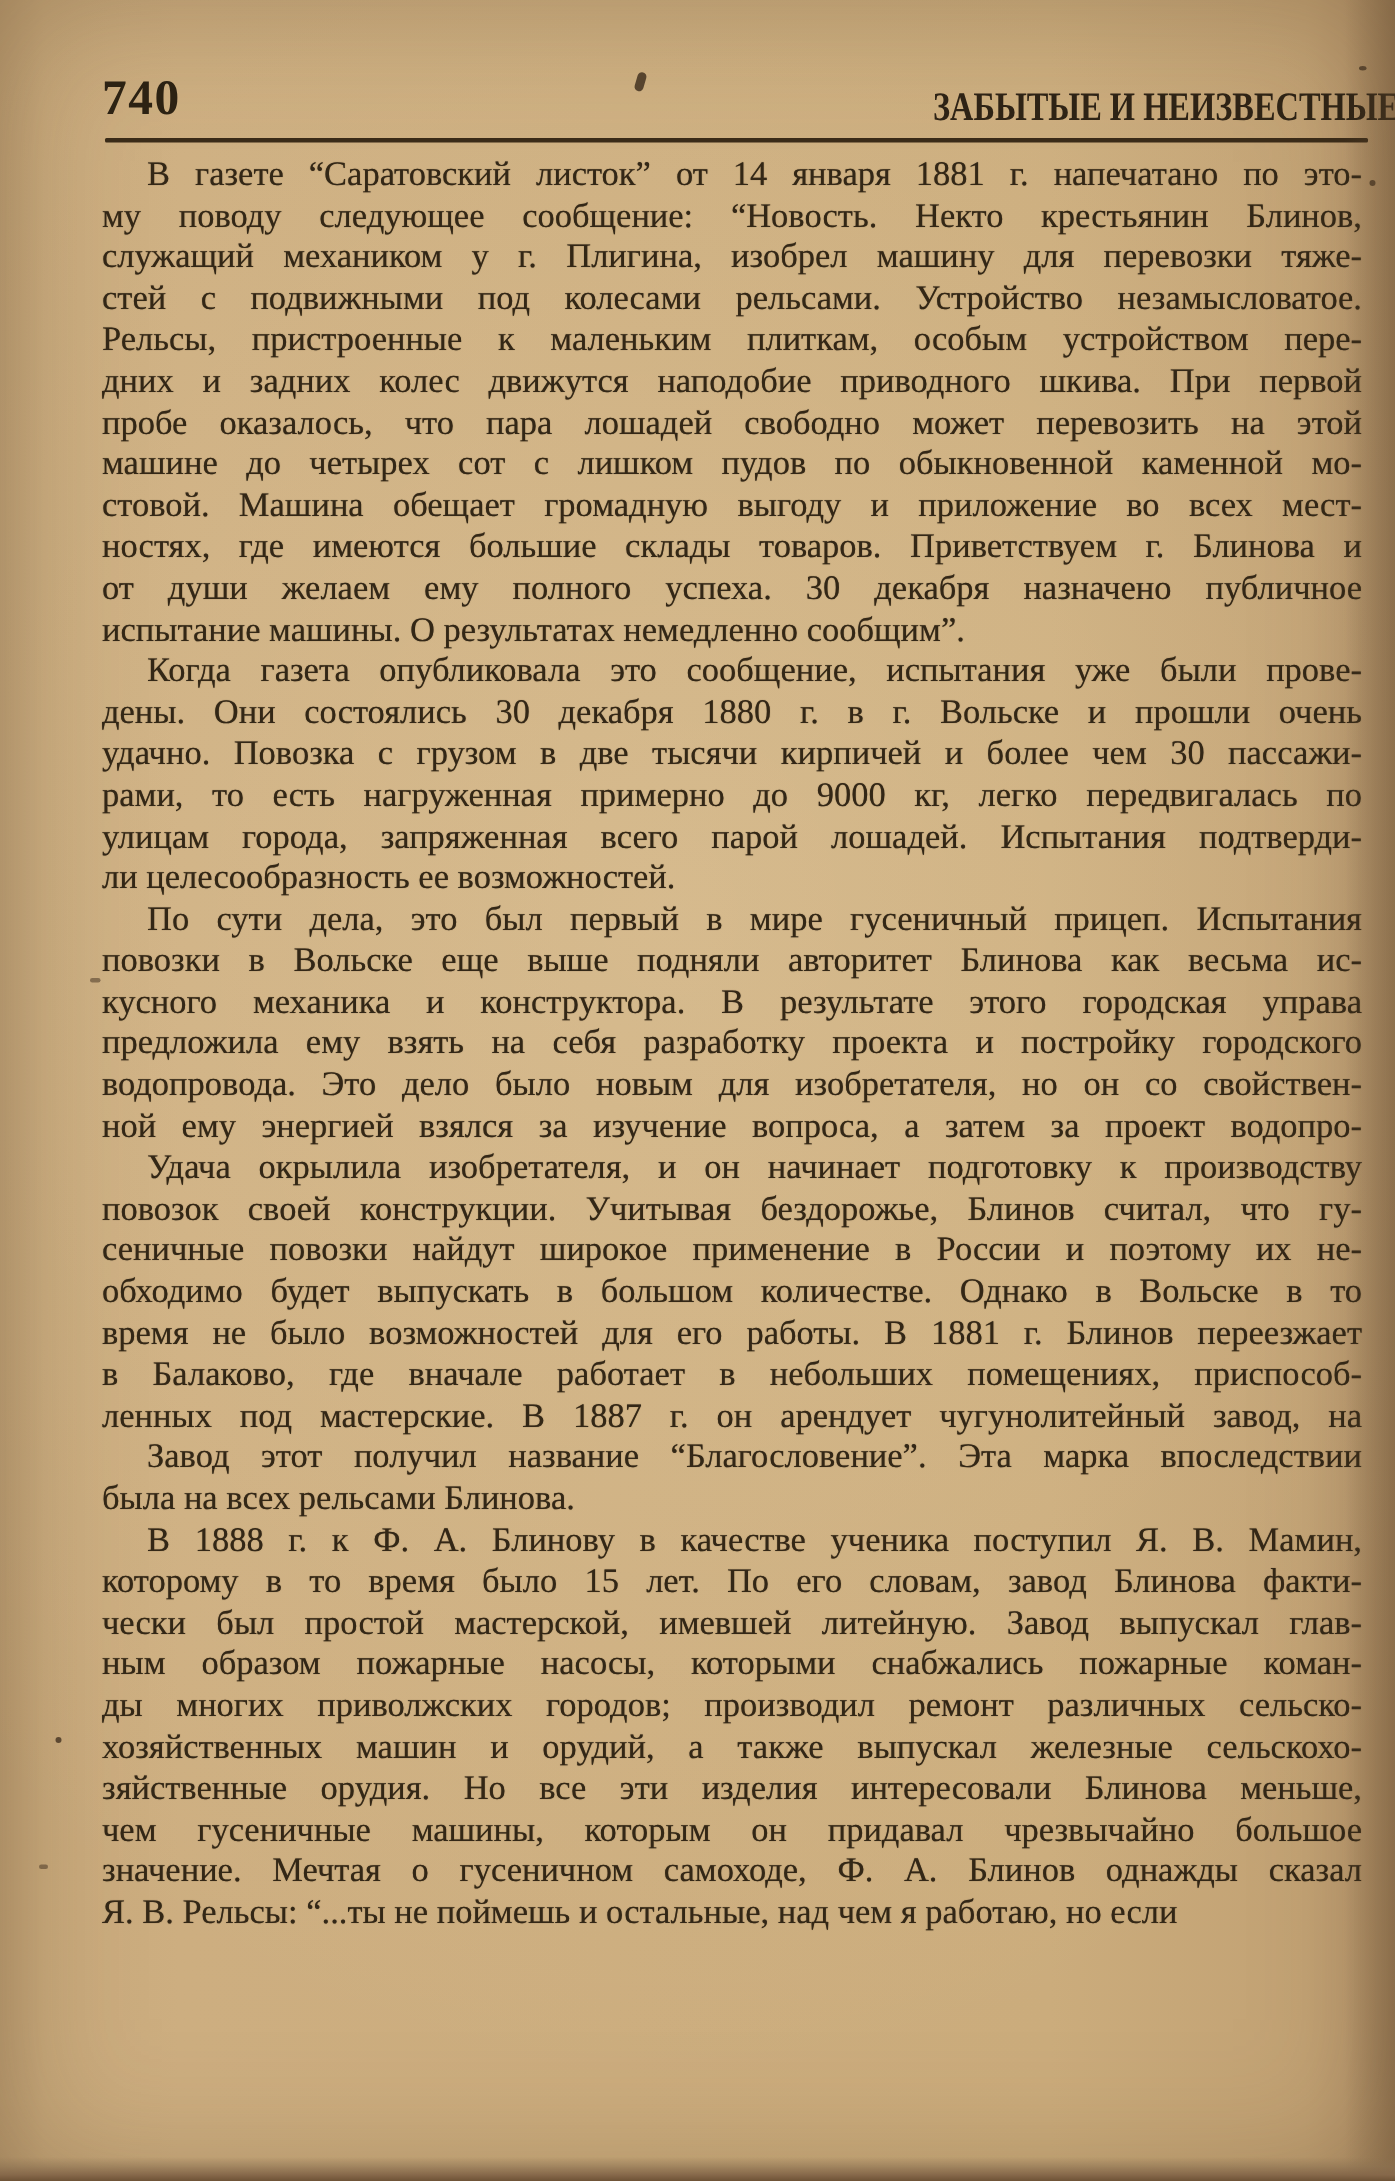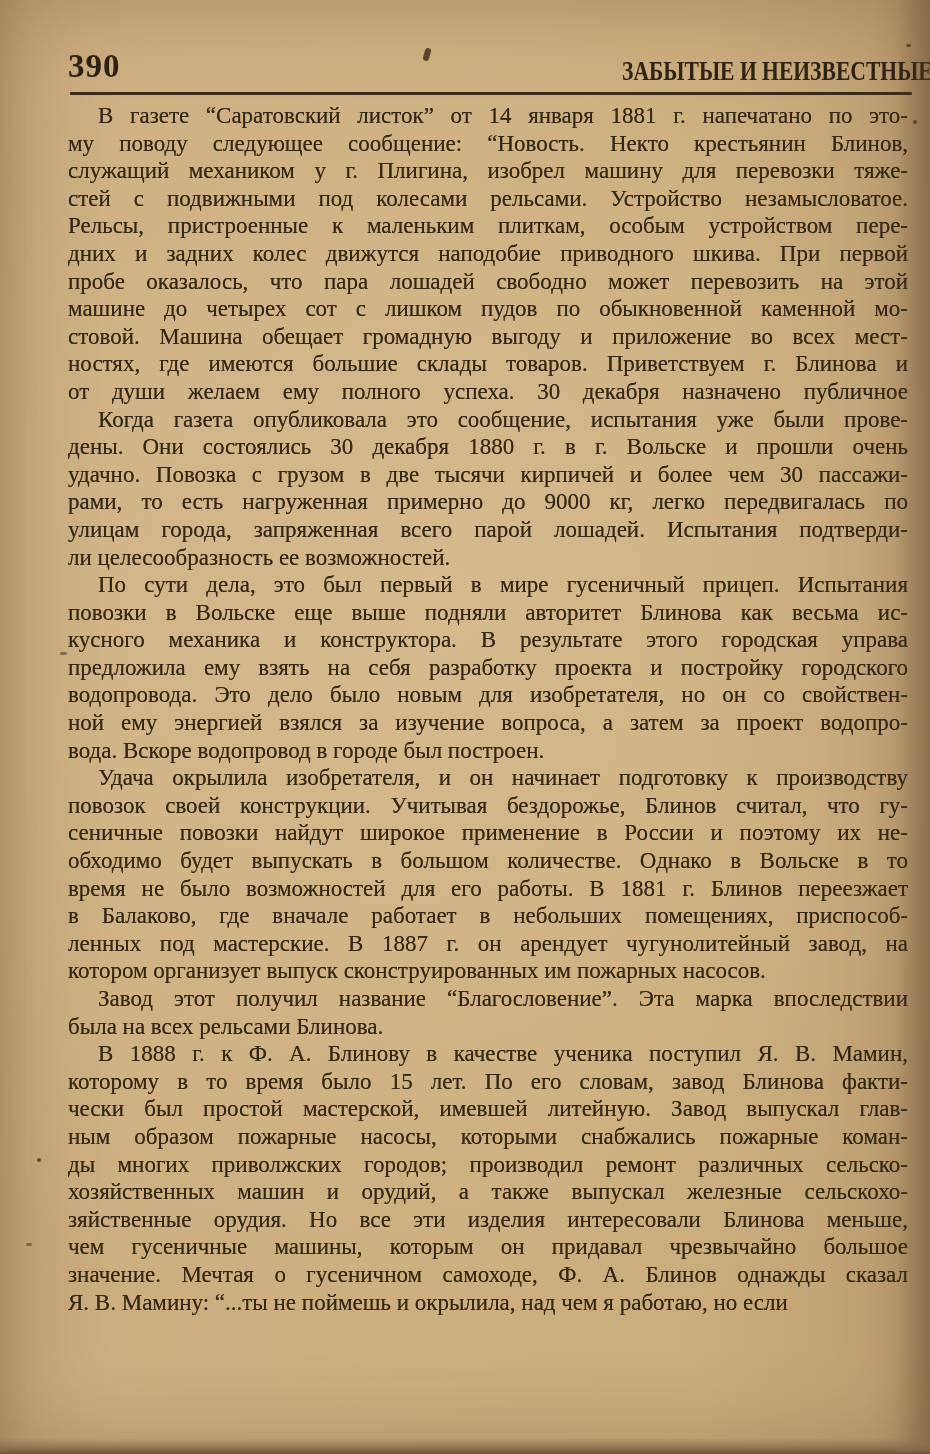--- a/index.html
+++ b/index.html
@@ -94,83 +94,82 @@
     transform: rotate(16deg);
     opacity: 0.9;
   }
   .speck.dash { border-radius: 2px; opacity: 0.55; }
 </style>
 </head>
 <body>
 
 <div class="page">
 
-  <div class="page-number">390</div>
+  <div class="page-number">740</div>
 
   <div class="running-head">ЗАБЫТЫЕ И НЕИЗВЕСТНЫЕ</div>
 
   <div class="header-rule"></div>
 
   <div class="body-text">
 
   <div class="para">
         <div class="line first">В газете “Саратовский листок” от 14 января 1881  г. напечатано по это-</div>
         <div class="line">му поводу следующее сообщение: “Новость. Некто крестьянин Блинов,</div>
         <div class="line">служащий механиком у  г. Плигина, изобрел машину для перевозки тяже-</div>
         <div class="line">стей с подвижными под колесами рельсами. Устройство незамысловатое.</div>
         <div class="line">Рельсы, пристроенные к маленьким плиткам, особым устройством пере-</div>
         <div class="line">дних и задних колес движутся наподобие приводного шкива. При первой</div>
         <div class="line">пробе оказалось, что пара лошадей свободно может перевозить на этой</div>
         <div class="line">машине до четырех сот с лишком пудов по обыкновенной каменной мо-</div>
         <div class="line">стовой. Машина обещает громадную выгоду и приложение во всех мест-</div>
         <div class="line">ностях, где имеются большие склады товаров. Приветствуем  г. Блинова и</div>
         <div class="line">от души желаем ему полного успеха. 30 декабря назначено публичное</div>
+        <div class="line last">испытание машины. О результатах немедленно сообщим”.</div>
       </div>
       <div class="para">
         <div class="line first">Когда газета опубликовала это сообщение, испытания уже были прове-</div>
         <div class="line">дены. Они состоялись 30 декабря 1880  г. в  г. Вольске и прошли очень</div>
         <div class="line">удачно. Повозка с грузом в две тысячи кирпичей и более чем 30 пассажи-</div>
         <div class="line">рами, то есть нагруженная примерно до 9000 кг, легко передвигалась по</div>
         <div class="line">улицам города, запряженная всего парой лошадей. Испытания подтверди-</div>
         <div class="line last">ли целесообразность ее возможностей.</div>
       </div>
       <div class="para">
         <div class="line first">По сути дела, это был первый в мире гусеничный прицеп. Испытания</div>
         <div class="line">повозки в Вольске еще выше подняли авторитет Блинова как весьма ис-</div>
         <div class="line">кусного механика и конструктора. В результате этого городская управа</div>
         <div class="line">предложила ему взять на себя разработку проекта и постройку городского</div>
         <div class="line">водопровода. Это дело было новым для изобретателя, но он со свойствен-</div>
         <div class="line">ной ему энергией взялся за изучение вопроса, а затем за проект водопро-</div>
-        <div class="line last">вода. Вскоре водопровод в городе был построен.</div>
       </div>
       <div class="para">
         <div class="line first">Удача окрылила изобретателя, и он начинает подготовку к производству</div>
         <div class="line">повозок своей конструкции. Учитывая бездорожье, Блинов считал, что гу-</div>
         <div class="line">сеничные повозки найдут широкое применение в России и поэтому их не-</div>
         <div class="line">обходимо будет выпускать в большом количестве. Однако в Вольске в то</div>
         <div class="line">время не было возможностей для его работы. В 1881  г. Блинов переезжает</div>
         <div class="line">в Балаково, где вначале работает в небольших помещениях, приспособ-</div>
         <div class="line">ленных под мастерские. В 1887  г. он арендует чугунолитейный завод, на</div>
-        <div class="line last">котором организует выпуск сконструированных им пожарных насосов.</div>
       </div>
       <div class="para">
         <div class="line first">Завод этот получил название “Благословение”. Эта марка впоследствии</div>
         <div class="line last">была на всех рельсами Блинова.</div>
       </div>
       <div class="para">
         <div class="line first">В 1888  г. к Ф. А. Блинову в качестве ученика поступил Я. В. Мамин,</div>
         <div class="line">которому в то время было 15 лет. По его словам, завод Блинова факти-</div>
         <div class="line">чески был простой мастерской, имевшей литейную. Завод выпускал глав-</div>
         <div class="line">ным образом пожарные насосы, которыми снабжались пожарные коман-</div>
         <div class="line">ды многих приволжских городов; производил ремонт различных сельско-</div>
         <div class="line">хозяйственных машин и орудий, а также выпускал железные сельскохо-</div>
         <div class="line">зяйственные орудия. Но все эти изделия интересовали Блинова меньше,</div>
         <div class="line">чем гусеничные машины, которым он придавал чрезвычайно большое</div>
         <div class="line">значение. Мечтая о гусеничном самоходе, Ф. А. Блинов однажды сказал</div>
-        <div class="line last">Я. В. Мамину: “...ты не поймешь и окрылила, над чем я работаю, но если</div>
+        <div class="line last">Я. В. Рельсы: “...ты не поймешь и остальные, над чем я работаю, но если</div>
       </div>
     </div>
 
   <div class="speck apostrophe" style="left:424px; top:48px;"></div>
   <div class="speck dash" style="left:60px; top:652px; width:7px; height:3px;"></div>
   <div class="speck" style="left:37px; top:1158px; width:4px; height:4px;"></div>
   <div class="speck dash" style="left:26px; top:1243px; width:6px; height:3px;"></div>
   <div class="speck" style="left:913px; top:120px; width:4px; height:4px;"></div>
   <div class="speck" style="left:906px; top:44px; width:5px; height:3px;"></div>
 

